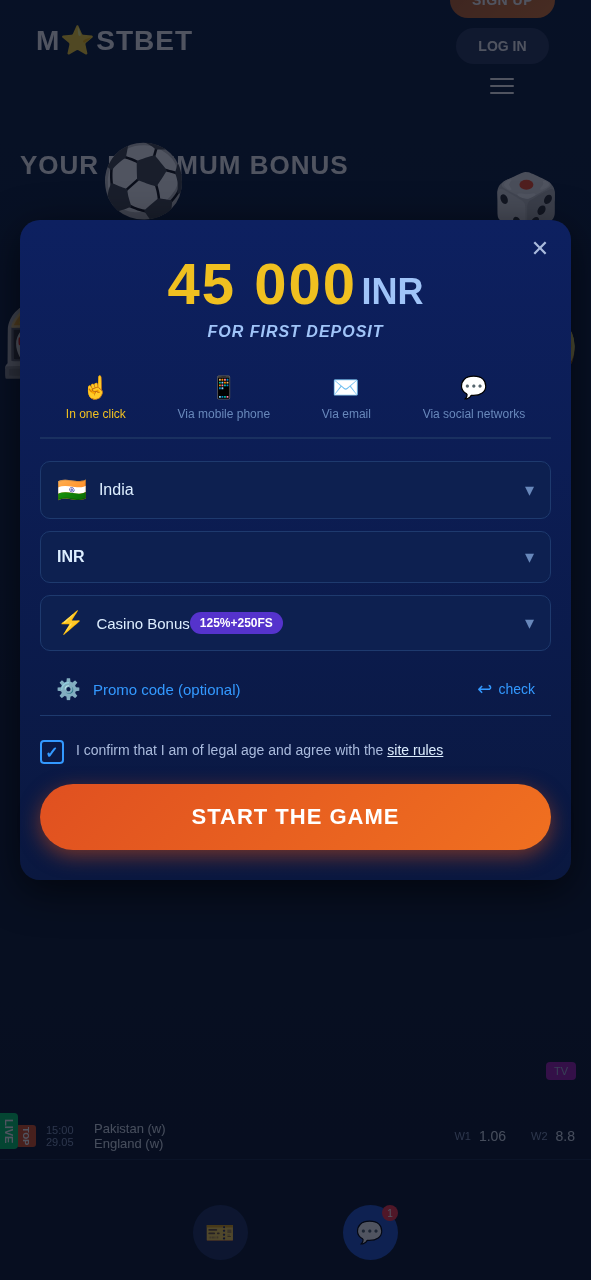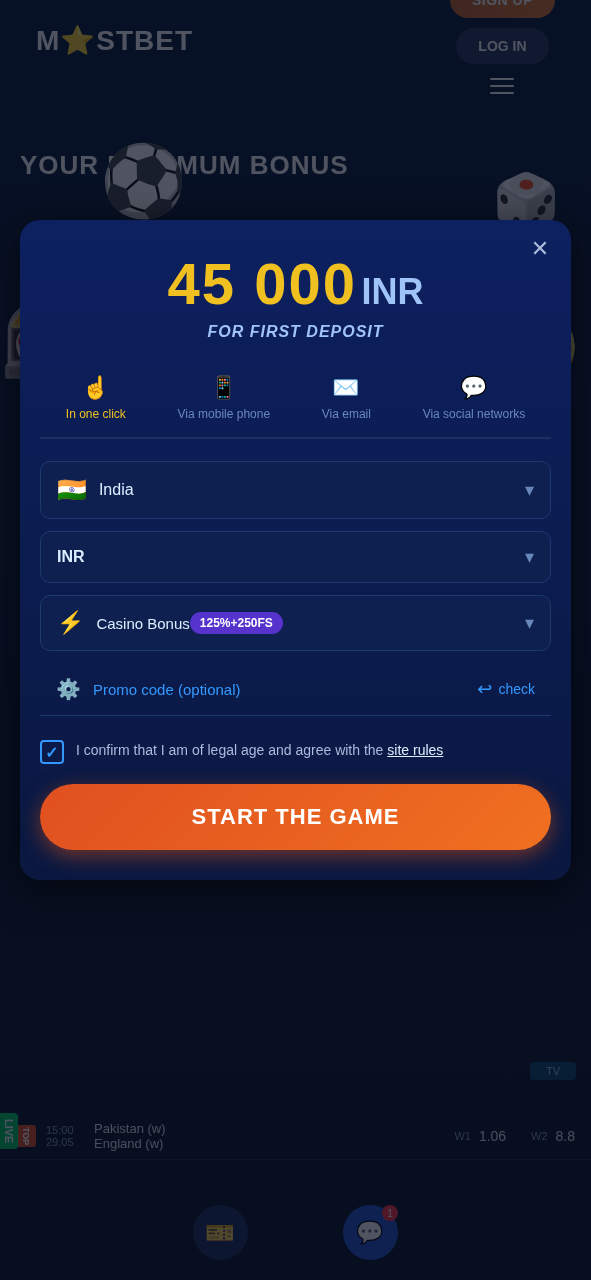--- a/index.html
+++ b/index.html
@@ -179,24 +179,24 @@
       font-size: 14px;
       color: #dde6f0;
       font-weight: 400;
     }
 
     
     .tv-badge {
       position: absolute;
       bottom: 200px;
       right: 15px;
-      background: #0c4a6e;
+      background: #a21caf;
       color: #aabbdd;
       font-size: 11px;
-      padding: 3px 16px;
+      padding: 3px 8px;
       border-radius: 4px;
     }
 
     
     .live-badge {
       position: absolute;
       left: 0;
       background: #00cc66;
       color: #fff;
       font-size: 11px;

